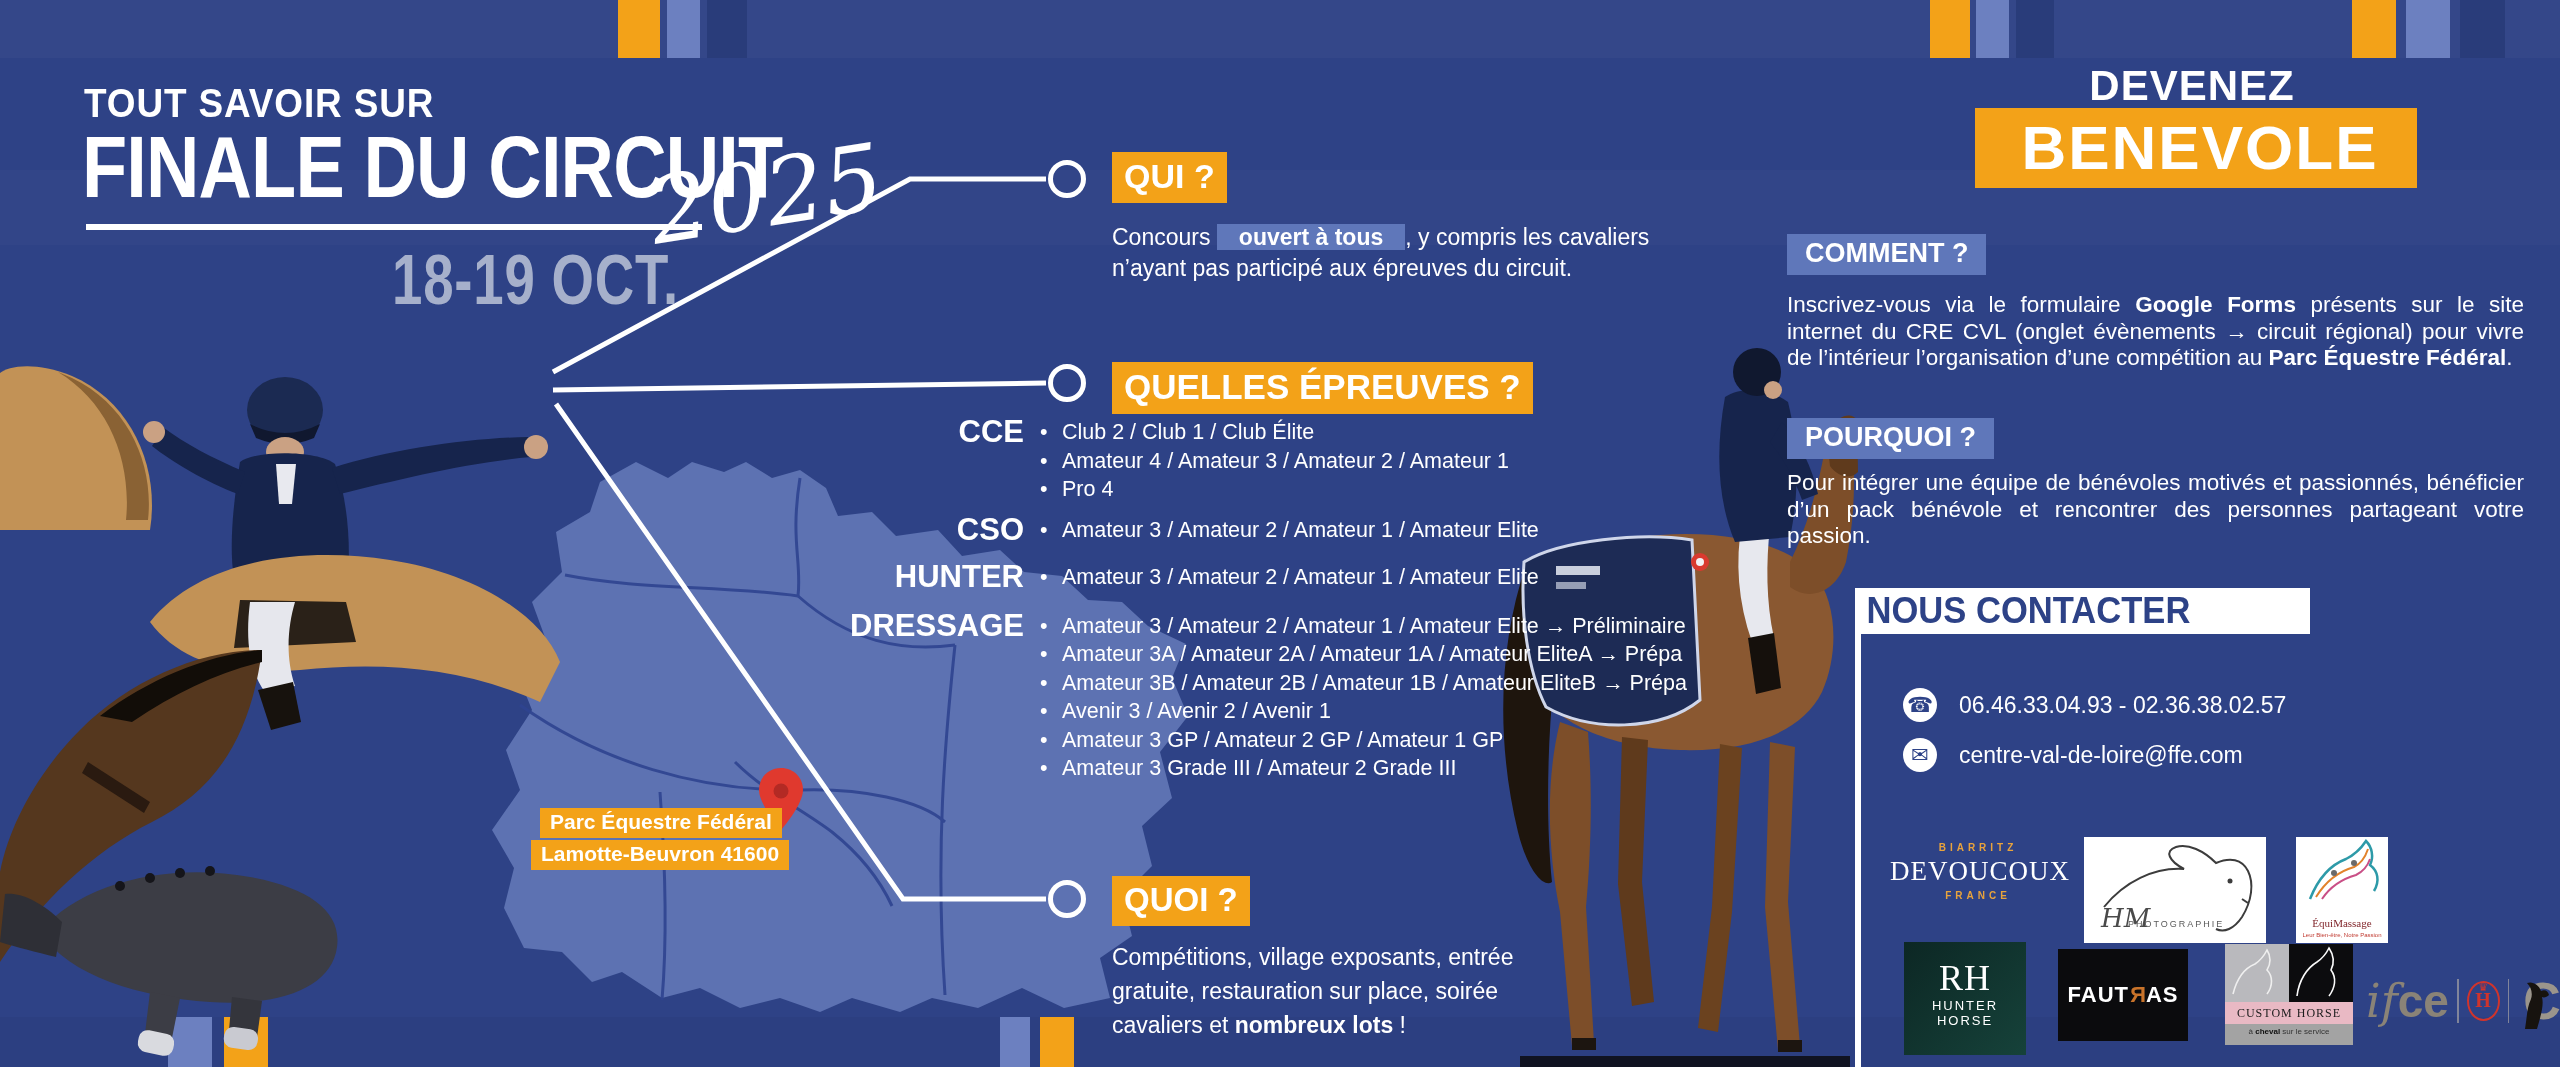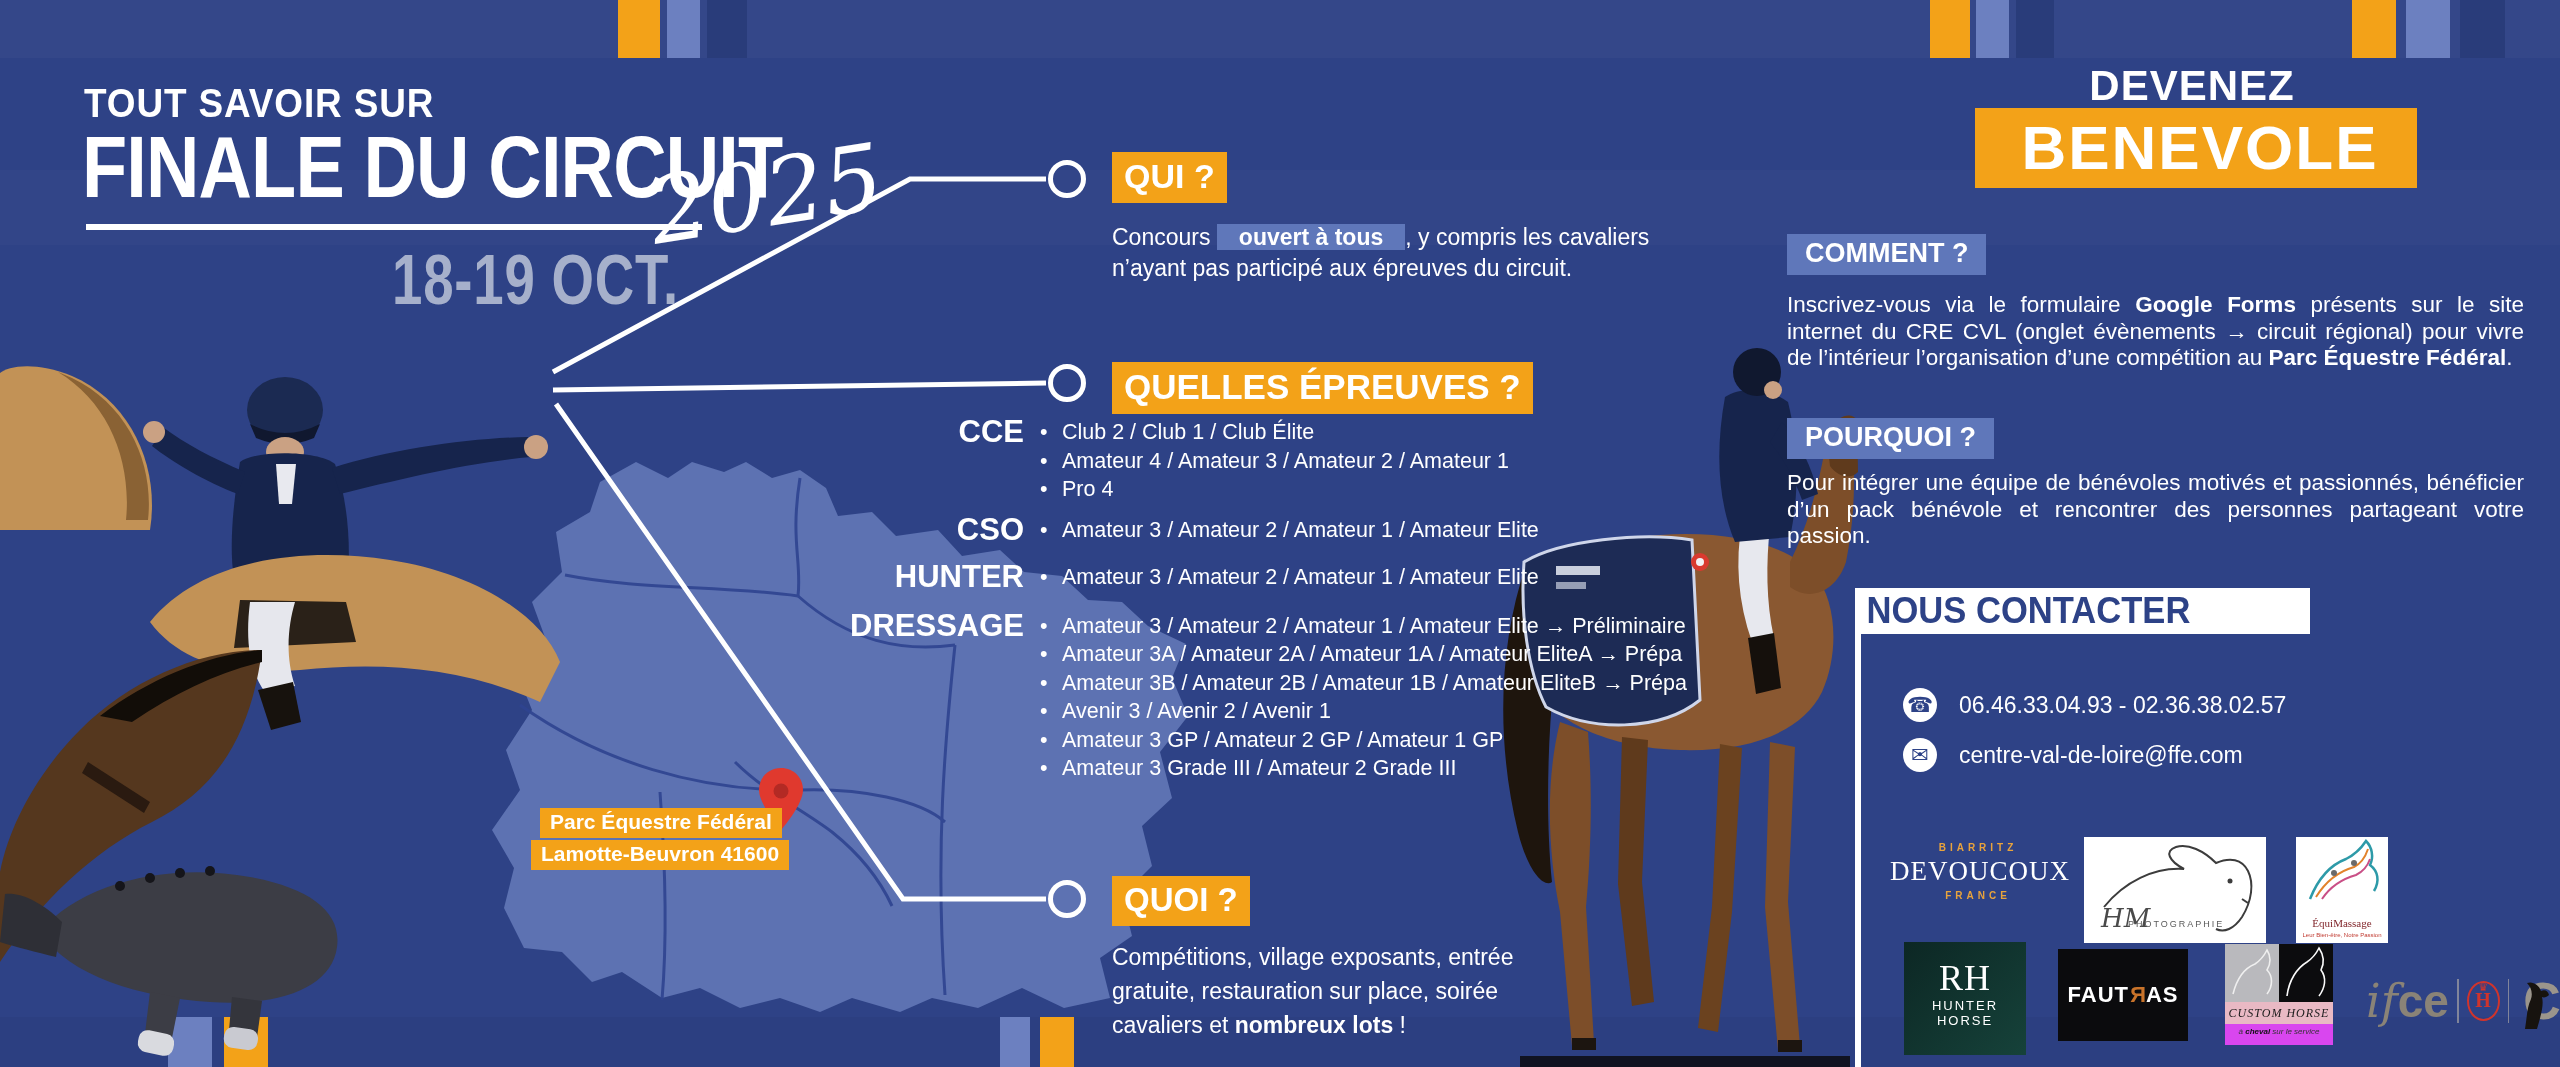--- a/index.html
+++ b/index.html
@@ -62,21 +62,21 @@
   .hm-sig{position:absolute;left:8px;bottom:10px;font-family:"DejaVu Serif",serif;font-style:italic;font-size:26px;color:#4a4a4a;margin-left:9px;}
   .hm-label{position:absolute;left:44px;bottom:14px;font-size:9px;letter-spacing:2px;color:#5a5a5a;}
   .eq-card{left:2296px;top:837px;width:92px;height:106px;background:#fff;text-align:center;}
   .eq-name{position:absolute;left:0;right:0;bottom:14px;font-family:"Liberation Serif",serif;font-weight:400;font-size:11px;color:#7d1f24;}
   .eq-tag{position:absolute;left:0;right:0;bottom:5px;font-size:6px;color:#c03a30;}
   .rh-card{left:1904px;top:942px;width:122px;height:113px;background:#10322d;background:linear-gradient(135deg,#0c2724,#16423a);text-align:center;color:#fff;}
   .rh-mono{font-family:"Liberation Serif",serif;font-size:36px;line-height:40px;margin-top:16px;letter-spacing:1px;}
   .rh-line{font-size:13px;letter-spacing:2px;line-height:15px;}
   .ft-card{left:2058px;top:949px;width:130px;height:92px;background:#0b0b0d;color:#fff;text-align:center;font-weight:800;font-size:22px;line-height:92px;letter-spacing:1px;}
   .ft-r{color:#c8732a;display:inline-block;transform:scaleX(-1);}
-  .ch-card{left:2225px;top:944px;width:108px;height:101px;background:#d946ef;font-style:italic;}
+  .ch-card{left:2225px;top:944px;width:128px;height:101px;background:#a3a3a3;}
   .ch-top{display:flex;height:58px;}
   .ch-top .half{width:50%;height:100%;}
   .ch-g{background:#b9b9bd;} .ch-b{background:#0c0c0e;}
   .ch-strip{height:22px;background:#e9b9c4;text-align:center;font-family:"Liberation Serif",serif;font-size:12px;line-height:22px;color:#1c1c1c;letter-spacing:1px;}
   .ch-sub{height:16px;text-align:center;font-size:8px;line-height:16px;color:#333;}
   .ch-sub b{color:#111;}
   .ifce{left:2366px;top:968px;width:190px;height:66px;display:flex;align-items:center;gap:8px;}
   .ifce-name{font-size:46px;color:#8a8377;line-height:60px;}
   .ifce-name .if{font-family:"DejaVu Serif",serif;font-style:italic;}
   .ifce-name .ce{font-weight:800;}

